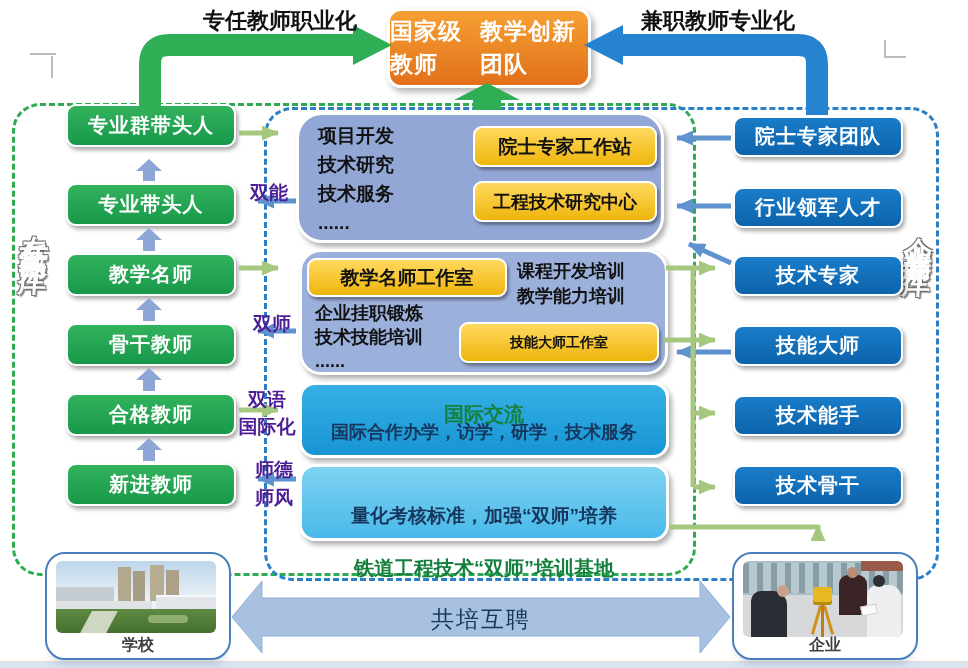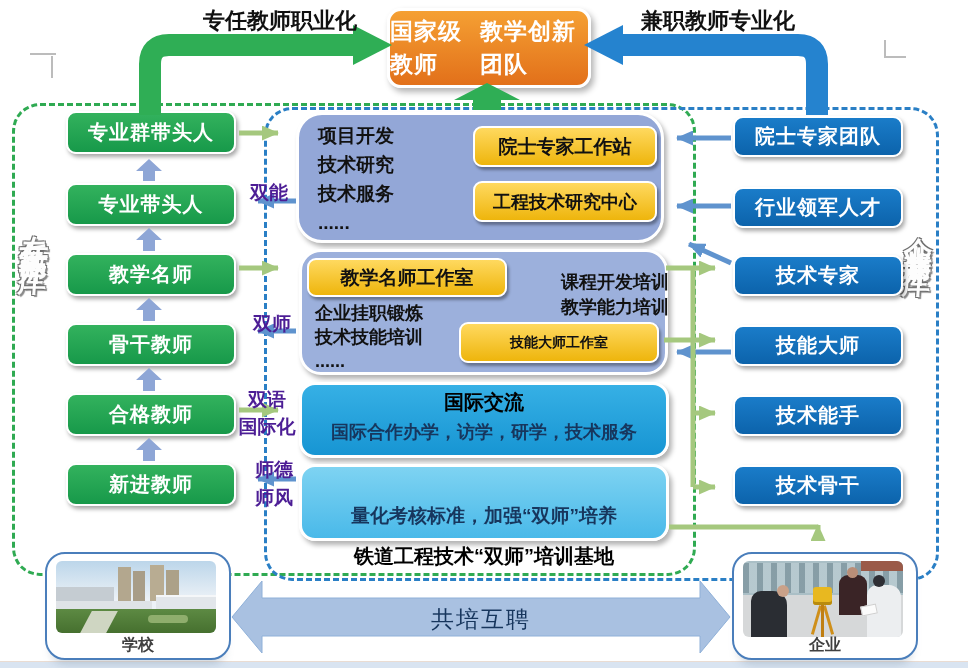--- a/index.html
+++ b/index.html
@@ -15,21 +15,21 @@
     background:linear-gradient(180deg,#ffd95f,#eeb50c);color:#111;border:2px solid #fff;
     border-radius:9px;font-weight:bold;box-shadow:2px 3px 3px rgba(0,0,0,.35);box-sizing:border-box;}
   .platform{position:absolute;border:3px solid #fff;box-sizing:border-box;
     box-shadow:3px 4px 5px rgba(0,0,0,.3);}
   .p1{background:#93a7d7;border-radius:26px;}
   .p2{background:#9cb0dc;border-radius:22px;}
   .p3{background:linear-gradient(180deg,#36b0e5,#1795d3);border-radius:16px;}
   .p4{background:linear-gradient(180deg,#7ed3f2,#49b9e9);border-radius:16px;}
   .ptext{position:absolute;color:#111;font-weight:bold;font-size:19px;line-height:29px;white-space:nowrap;}
   .ptext2{position:absolute;color:#111;font-weight:bold;font-size:18px;line-height:25px;white-space:nowrap;}
-  .red{color:#000000;}
+  .red{color:#15803d;margin-top:12px;}
   .navy{color:#17365d;}
   .edge-label{position:absolute;color:#4c1d95;font-weight:bold;font-size:19px;text-align:center;z-index:6;white-space:nowrap;}
   .top-label{position:absolute;color:#111;font-weight:bold;font-size:22px;text-align:center;z-index:6;white-space:nowrap;}
   .dashed{position:absolute;box-sizing:border-box;border-radius:28px;z-index:1;}
   .vlabel{position:absolute;writing-mode:vertical-rl;text-orientation:upright;
     font-family:"Liberation Serif","DejaVu Serif",serif;
     font-size:29px;font-weight:bold;color:#fdfdfd;letter-spacing:7px;z-index:2;transform:skew(-4deg);
     text-shadow:-1px -1px 0 #6e6e6e,1px -1px 0 #6e6e6e,-1px 1px 0 #6e6e6e,2px 2px 1px #8a8a8a;}
   .svglayer{position:absolute;left:0;top:0;z-index:5;pointer-events:none;}
   .frame{position:absolute;background:#fff;border:2.5px solid #4a7ebb;border-radius:20px;z-index:6;
@@ -62,21 +62,21 @@
   <div class="vlabel" style="left:16px;top:212px;">专任教师库</div>
   <div class="vlabel" style="left:900px;top:214px;">企业兼师库</div>
 
   <div class="orange-box">
     <div>国家级教师</div>
     <div>教学创新团队</div>
   </div>
   <div class="top-label" style="left:168px;top:6px;width:224px;">专任教师职业化</div>
   <div class="top-label" style="left:632px;top:6px;width:172px;">兼职教师专业化</div>
 
-  <div class="node green-node" style="left:66px;top:111px;width:170px;height:43px;z-index:3;">专业群带头人</div>
+  <div class="node green-node" style="left:66px;top:104px;width:170px;height:43px;z-index:3;">专业群带头人</div>
   <div class="node green-node" style="left:66px;top:183px;width:170px;height:43px;z-index:3;">专业带头人</div>
   <div class="node green-node" style="left:66px;top:253px;width:170px;height:43px;z-index:3;">教学名师</div>
   <div class="node green-node" style="left:66px;top:323px;width:170px;height:43px;z-index:3;">骨干教师</div>
   <div class="node green-node" style="left:66px;top:393px;width:170px;height:43px;z-index:3;">合格教师</div>
   <div class="node green-node" style="left:66px;top:463px;width:170px;height:43px;z-index:3;">新进教师</div>
 
   <div class="node blue-node" style="left:733px;top:116px;width:170px;height:41px;z-index:3;">院士专家团队</div>
   <div class="node blue-node" style="left:733px;top:187px;width:170px;height:41px;z-index:3;">行业领军人才</div>
   <div class="node blue-node" style="left:733px;top:255px;width:170px;height:41px;z-index:3;">技术专家</div>
   <div class="node blue-node" style="left:733px;top:325px;width:170px;height:41px;z-index:3;">技能大师</div>
@@ -88,21 +88,21 @@
     <div>项目开发</div>
     <div>技术研究</div>
     <div>技术服务</div>
     <div>......</div>
   </div>
   <div class="badge" style="left:473px;top:126px;width:184px;height:41px;font-size:19px;z-index:4;">院士专家工作站</div>
   <div class="badge" style="left:473px;top:181px;width:184px;height:41px;font-size:18px;z-index:4;">工程技术研究中心</div>
 
   <div class="platform p2" style="left:299px;top:249px;width:369px;height:126px;z-index:3;"></div>
   <div class="badge" style="left:307px;top:258px;width:200px;height:39px;font-size:19px;z-index:4;">教学名师工作室</div>
-  <div class="ptext2" style="left:517px;top:270px;z-index:4;margin-left:44px;">
+  <div class="ptext2" style="left:517px;top:259px;z-index:4;">
     <div>课程开发培训</div>
     <div>教学能力培训</div>
     <div>......</div>
   </div>
   <div class="ptext2" style="left:315px;top:301px;line-height:24px;z-index:4;">
     <div>企业挂职锻炼</div>
     <div>技术技能培训</div>
     <div>......</div>
   </div>
   <div class="badge" style="left:459px;top:322px;width:200px;height:41px;font-size:14px;z-index:4;">技能大师工作室</div>

